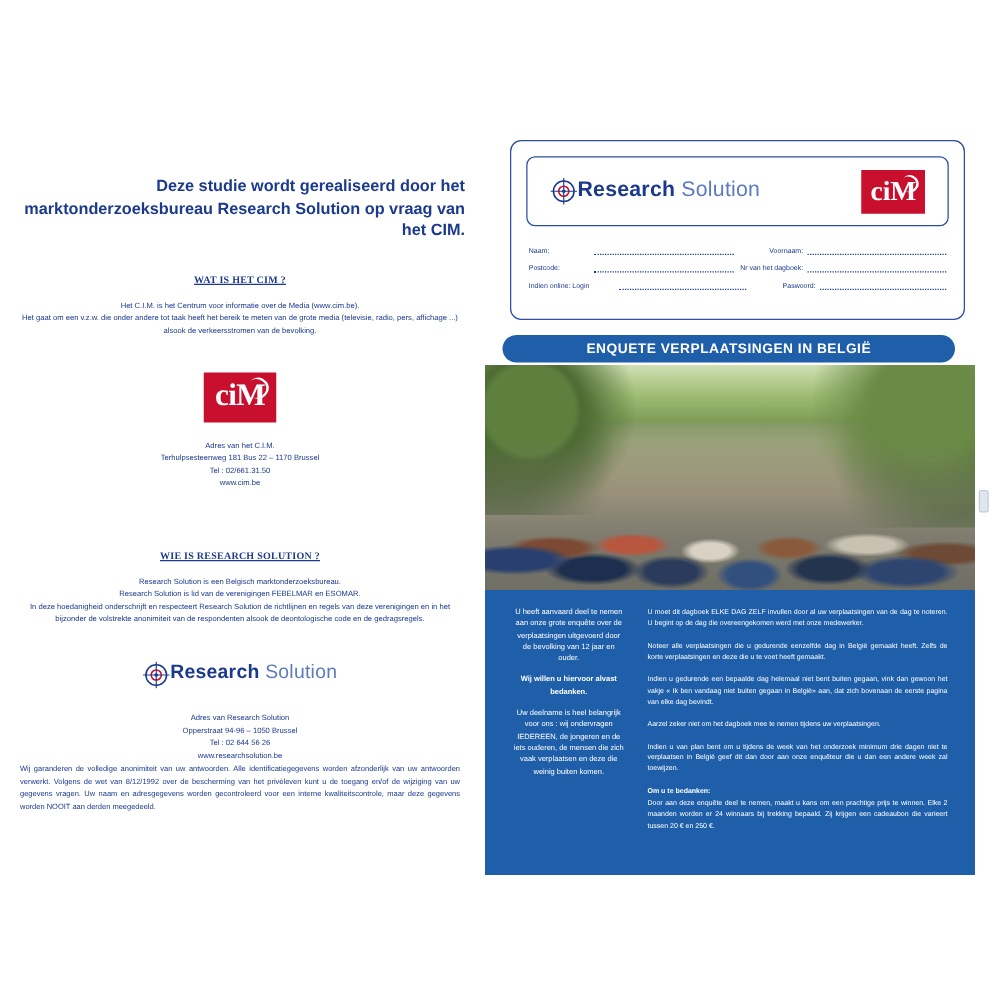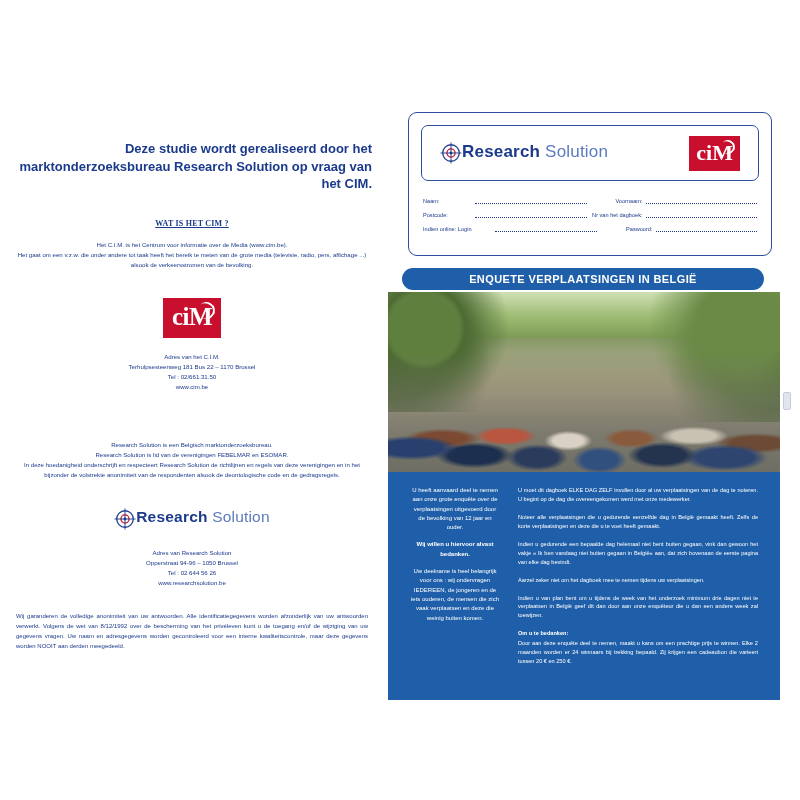--- a/index.html
+++ b/index.html
@@ -330,20 +330,21 @@
 
     <div class="spacer-14"></div>
     <div class="body-txt">Adres van het C.I.M.</div>
     <div class="body-txt" style="white-space: pre-line;">Terhulpsesteenweg 181 Bus 22 – 1170 Brussel
 Tel : 02/661.31.50
 www.cim.be</div>
 
     <div class="spacer-28"></div>
     <div class="spacer-20"></div>
 
+    <div class="sec-title">WIE IS RESEARCH SOLUTION ?</div>
     <div class="body-txt just" style="white-space: pre-line;">Research Solution is een Belgisch marktonderzoeksbureau.
 Research Solution is lid van de verenigingen  FEBELMAR en ESOMAR.
 In deze hoedanigheid onderschrijft en respecteert Research Solution de richtlijnen en regels van deze verenigingen en in het bijzonder de volstrekte anonimiteit van de respondenten alsook de deontologische code en de gedragsregels.</div>
 
     <div class="spacer-28"></div>
 
     <div class="rs-logo">
       <span class="rs-mark">
         <svg viewBox="0 0 24 24" width="22" height="22">
           <circle cx="12" cy="12" r="9" fill="none" stroke="#1b3a8c" stroke-width="1.4"></circle>

